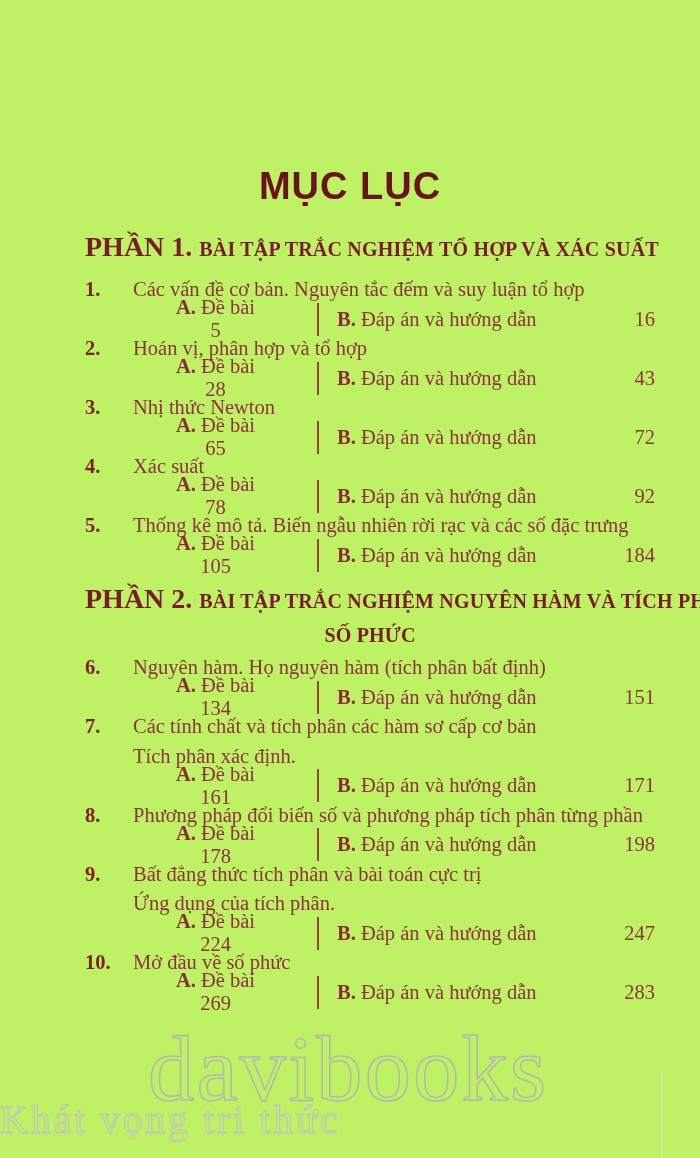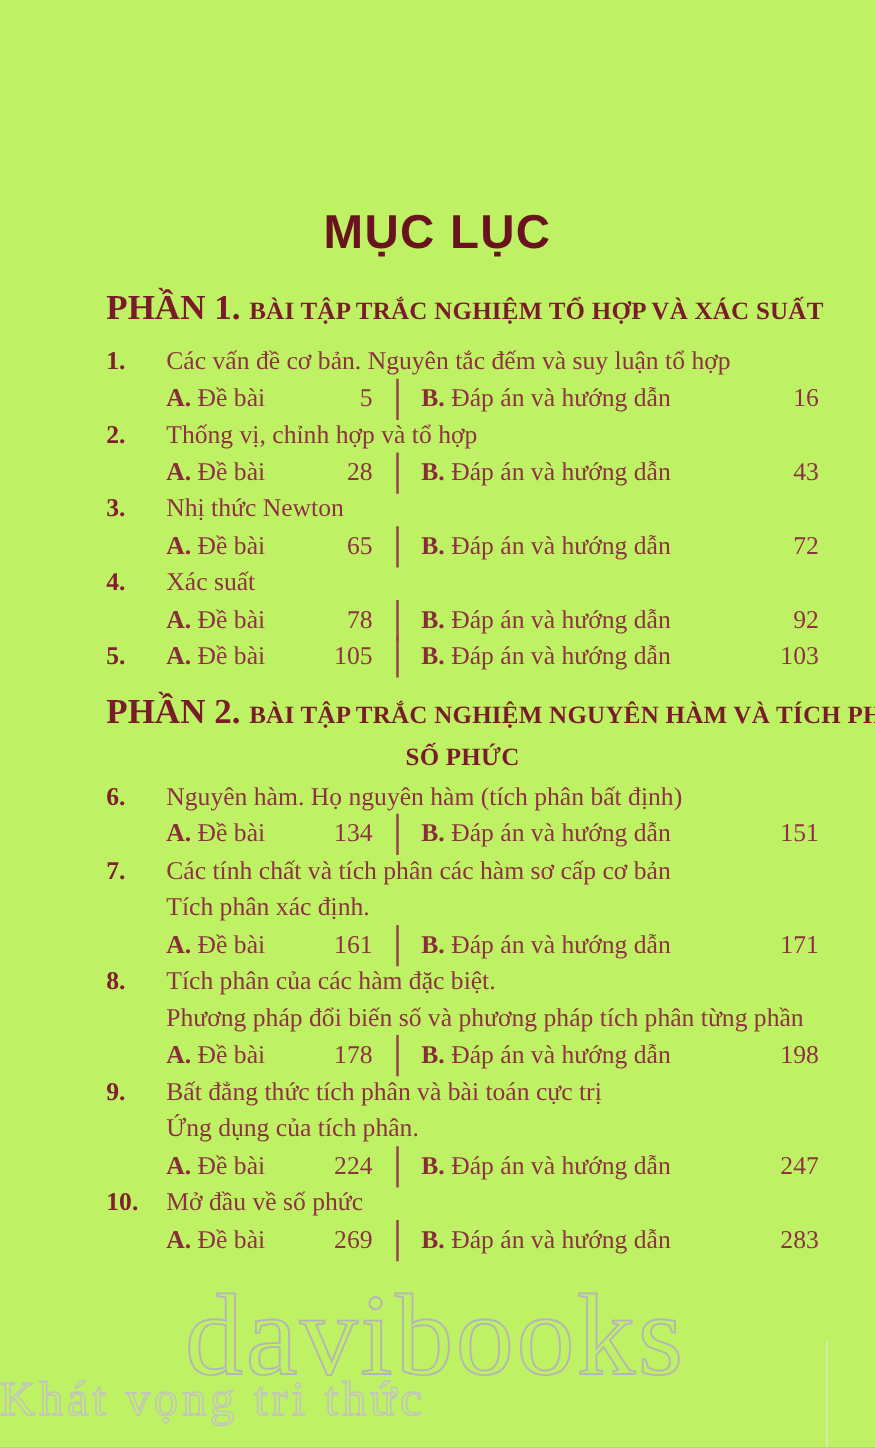--- a/index.html
+++ b/index.html
@@ -43,21 +43,21 @@
     padding-left:48px; white-space:nowrap;
     font-size:20.5px; color:#8e3242;
   }
   .item-num {
     position:absolute; left:0; top:0; height:29.5px;
     display:flex; align-items:center;
     font-weight:bold; font-size:20.5px; color:#811f2e;
   }
   .ab-row { overflow:visible; }
   .a-wrap {
-    width:165px; display:flex; justify-content:space-between; align-items:center;
+    width:165px; display:flex; justify-content:space-between; align-items:center;flex-direction:column;
   }
   .b-wrap {
     flex:1; display:flex; justify-content:space-between; align-items:center;
   }
   .bold-prefix { font-weight:bold; color:#8a2b3a; }
   .col-divider {
     width:2px; height:33px; margin-left:19px; margin-right:18px;
     background:#99424f; flex-shrink:0;
   }
   .pg { color:#8e3242; }
@@ -98,21 +98,21 @@
           </div>
           <div class="col-divider"></div>
           <div class="b-wrap">
             <span><span class="bold-prefix">B.</span> <span>Đáp án và hướng dẫn</span></span>
             <span class="pg">16</span>
           </div>
         </div>
       </div>
       <div class="item">
         <div class="item-num">2.</div>
-        <div class="tline">Thống vị, chỉnh hợp và tổ hợp</div>
+        <div class="tline">Hoán vị, phân hợp và tổ hợp</div>
         <div class="tline ab-row">
           <div class="a-wrap">
             <span><span class="bold-prefix">A.</span> <span>Đề bài</span></span>
             <span class="pg">28</span>
           </div>
           <div class="col-divider"></div>
           <div class="b-wrap">
             <span><span class="bold-prefix">B.</span> <span>Đáp án và hướng dẫn</span></span>
             <span class="pg">43</span>
           </div>
@@ -143,29 +143,30 @@
           </div>
           <div class="col-divider"></div>
           <div class="b-wrap">
             <span><span class="bold-prefix">B.</span> <span>Đáp án và hướng dẫn</span></span>
             <span class="pg">92</span>
           </div>
         </div>
       </div>
       <div class="item">
         <div class="item-num">5.</div>
+        <div class="tline">Thống kê mô tả. Biến ngẫu nhiên rời rạc và các số đặc trưng</div>
         <div class="tline ab-row">
           <div class="a-wrap">
             <span><span class="bold-prefix">A.</span> <span>Đề bài</span></span>
             <span class="pg">105</span>
           </div>
           <div class="col-divider"></div>
           <div class="b-wrap">
             <span><span class="bold-prefix">B.</span> <span>Đáp án và hướng dẫn</span></span>
-            <span class="pg">103</span>
+            <span class="pg">184</span>
           </div>
         </div>
       </div>
       <div class="section-heading two-line">
         <div><span class="part-label">PHẦN 2. </span><span class="part-title">BÀI TẬP TRẮC NGHIỆM NGUYÊN HÀM VÀ TÍCH PHÂN.</span></div>
         <div><span class="part-title">SỐ PHỨC</span></div>
       </div>
       <div class="item">
         <div class="item-num">6.</div>
         <div class="tline">Nguyên hàm. Họ nguyên hàm (tích phân bất định)</div>
@@ -192,21 +193,20 @@
           </div>
           <div class="col-divider"></div>
           <div class="b-wrap">
             <span><span class="bold-prefix">B.</span> <span>Đáp án và hướng dẫn</span></span>
             <span class="pg">171</span>
           </div>
         </div>
       </div>
       <div class="item">
         <div class="item-num">8.</div>
-        <div class="tline">Tích phân của các hàm đặc biệt.</div>
         <div class="tline">Phương pháp đổi biến số và phương pháp tích phân từng phần</div>
         <div class="tline ab-row">
           <div class="a-wrap">
             <span><span class="bold-prefix">A.</span> <span>Đề bài</span></span>
             <span class="pg">178</span>
           </div>
           <div class="col-divider"></div>
           <div class="b-wrap">
             <span><span class="bold-prefix">B.</span> <span>Đáp án và hướng dẫn</span></span>
             <span class="pg">198</span>

